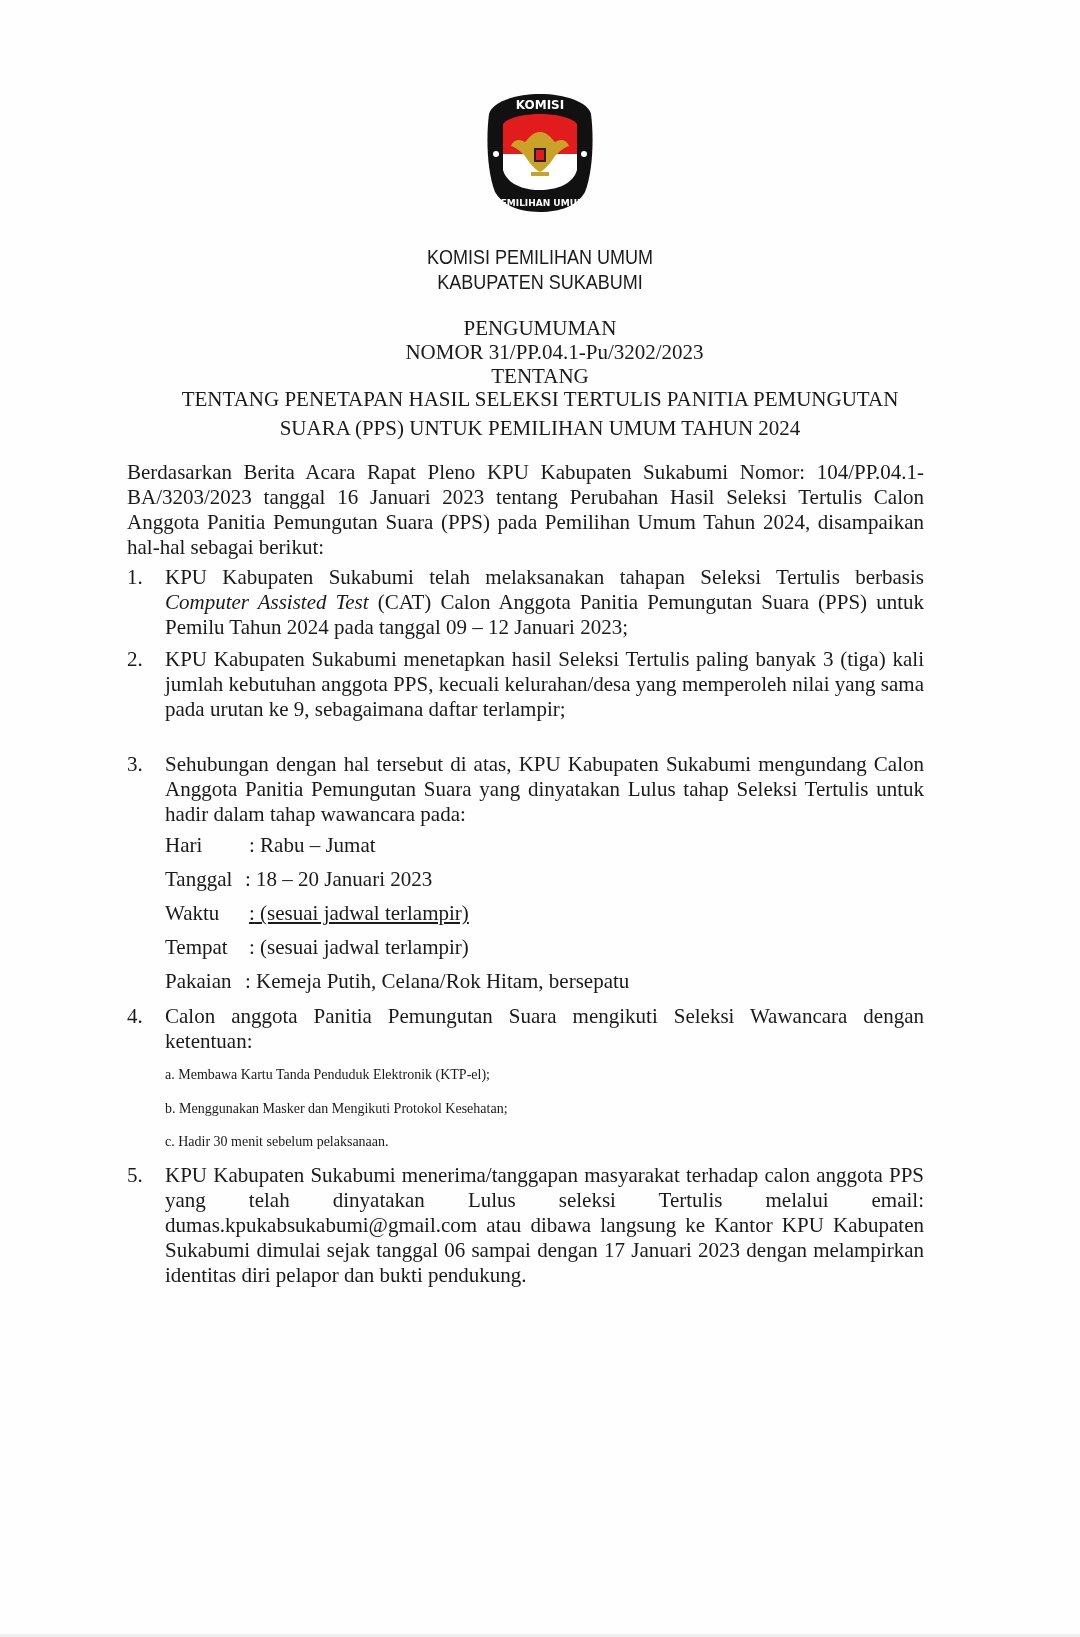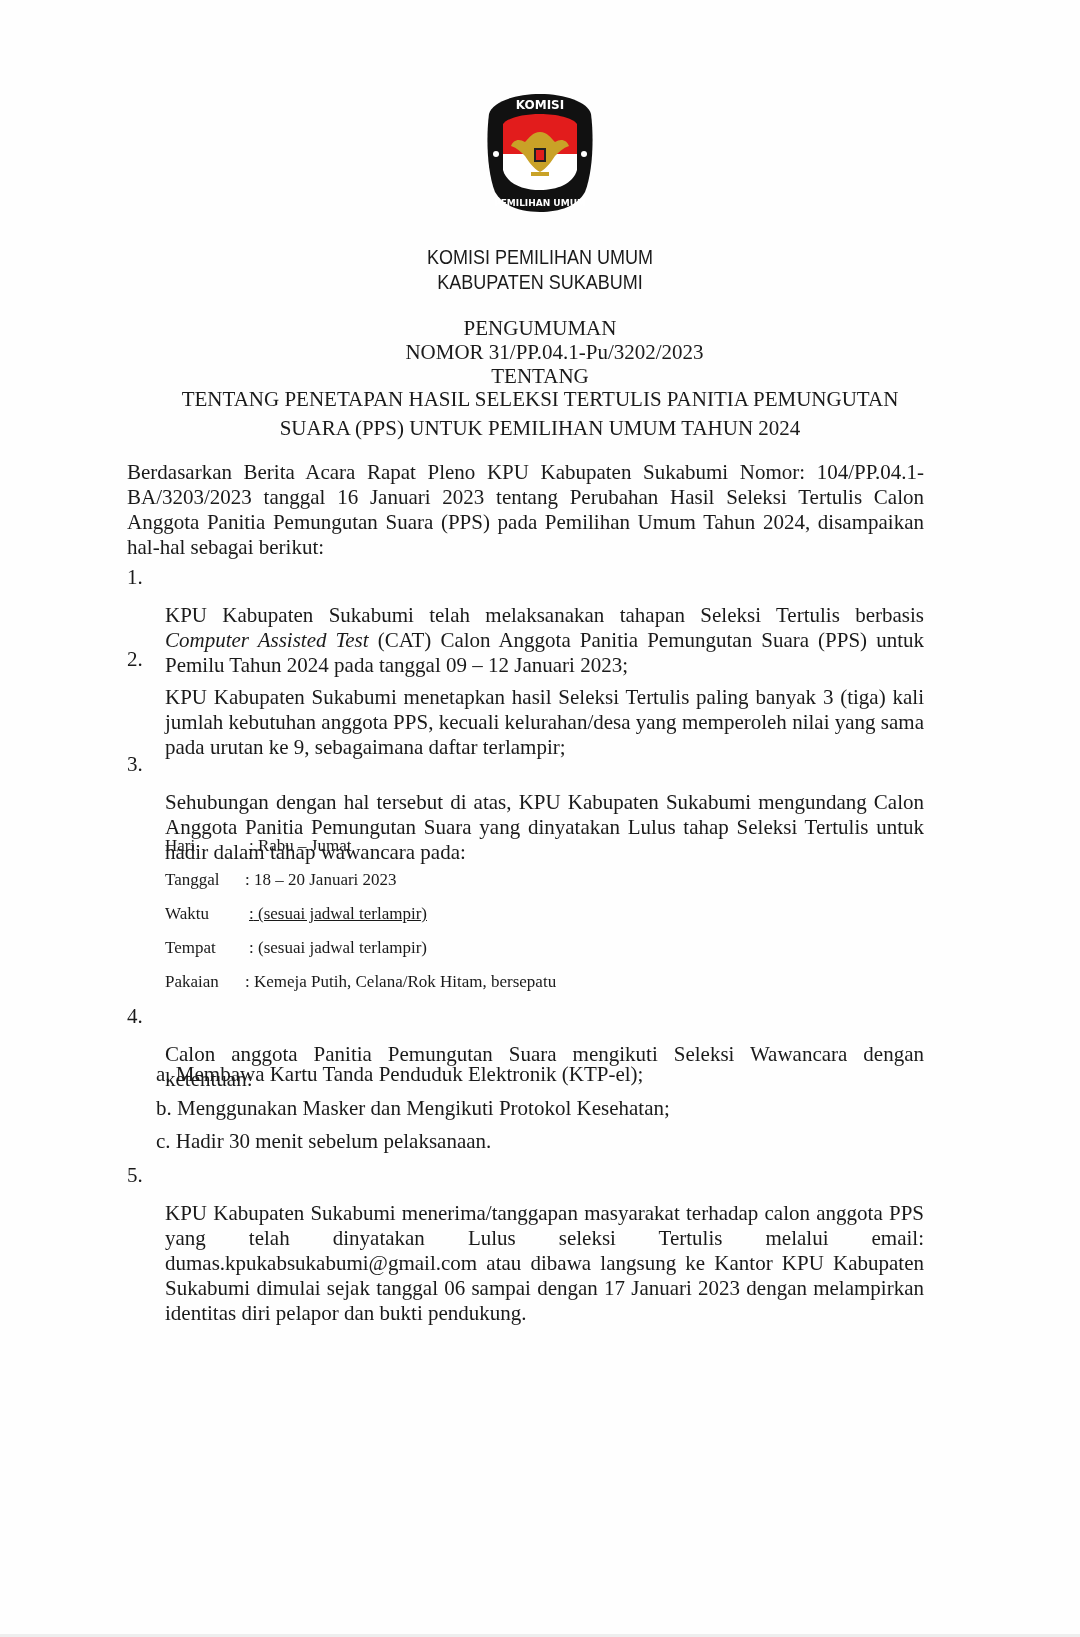--- a/index.html
+++ b/index.html
@@ -11,24 +11,24 @@
   .logo { position: absolute; left: 485px; top: 92px; width: 110px; height: 122px; }
   .hdr-sans {
     position: absolute; left: 0; width: 1080px; text-align: center;
     font-family: "Liberation Sans", "DejaVu Sans", sans-serif; font-size: 20px; line-height: 26px;
     transform: scaleX(0.9);
   }
   .hdr { position: absolute; left: 0; width: 1080px; text-align: center; font-size: 21px; line-height: 25px; }
   .para { position: absolute; left: 127px; width: 797px; font-size: 21px; line-height: 25px; text-align: justify; text-align-last: left; }
   .item { position: absolute; left: 127px; width: 797px; font-size: 21px; line-height: 25px; }
   .item .num { position: absolute; left: 0; top: 0; width: 34px; }
-  .item .txt { margin-left: 38px; text-align: justify; text-align-last: left; margin-top: 38px; }
-  .kv { position: absolute; left: 165px; font-size: 17px; line-height: 25px; white-space: nowrap; }
+  .item .txt { margin-left: 38px; text-align: justify; text-align-last: left; }
+  .kv { position: absolute; left: 165px; font-size: 21px; line-height: 25px; white-space: nowrap; }
   .kv .k { display: inline-block; }
-  .sub { position: absolute; left: 156px; font-size: 21px; line-height: 25px; white-space: nowrap; }
+  .sub { position: absolute; left: 165px; font-size: 14px; line-height: 25px; white-space: nowrap; }
   .bottom-line { position: absolute; left: 0; top: 1634px; width: 1080px; height: 3px; background: #eeeeee; }
 </style>
 </head>
 <body>
 
 <div class="logo">
   <svg width="110" height="122" viewBox="0 0 110 122">
     <path d="M55 2 C80 2 103 10 106 22 C109 45 108 80 100 100 C92 114 75 120 55 120 C35 120 18 114 10 100 C2 80 1 45 4 22 C7 10 30 2 55 2 Z" fill="#111"></path>
     <path d="M55 22 C72 22 88 26 92 32 L92 62 L18 62 L18 32 C22 26 38 22 55 22 Z" fill="#e21c1c"></path>
     <path d="M18 62 L92 62 L92 78 C88 92 72 98 55 98 C38 98 22 92 18 78 Z" fill="#ffffff"></path>

